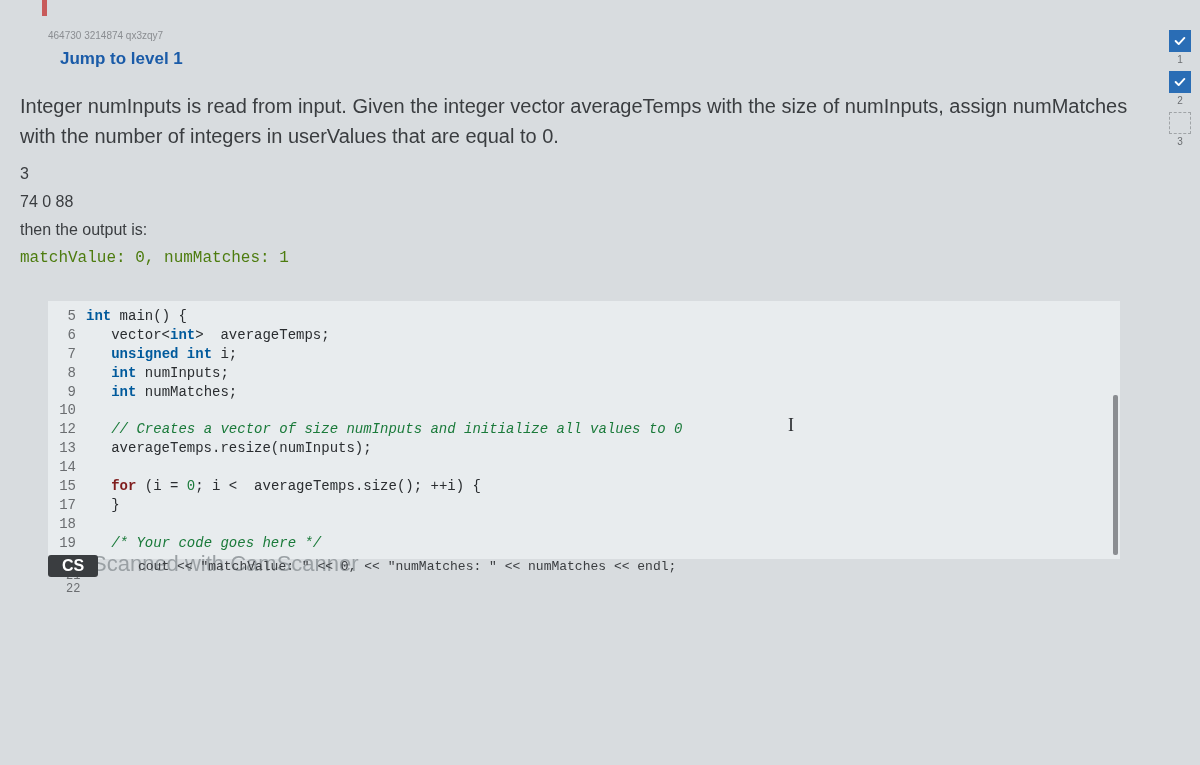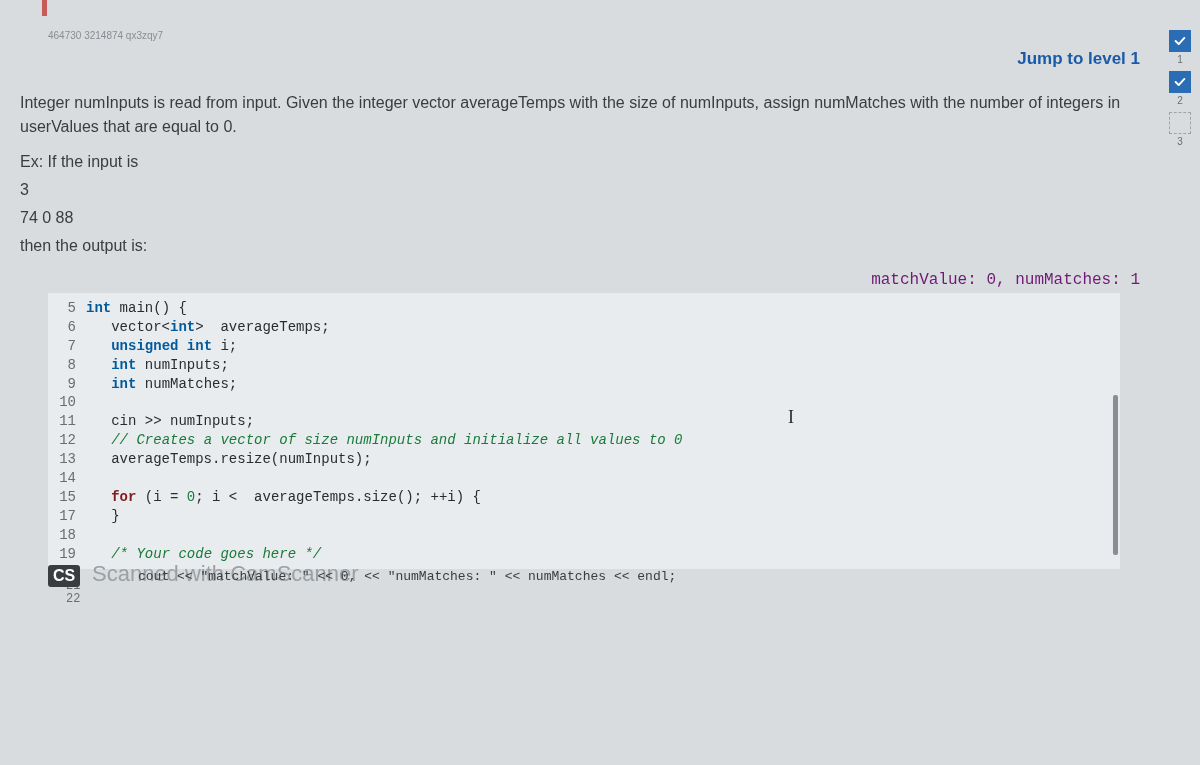--- a/index.html
+++ b/index.html
@@ -34,49 +34,47 @@
       margin-left: 28px;
       margin-bottom: 8px;
     }
     .jump-link {
       color: #1a5ba8;
       font-weight: bold;
       font-size: 17px;
       margin-left: 40px;
       margin-bottom: 22px;
       display: block;
-      text-align: right;
     }
     .question-text {
-      font-size: 16px;
+      font-size: 20px;
       color: #3a3d40;
       line-height: 1.5;
       margin-bottom: 14px;
     }
     .ex-label {
       font-size: 16px;
       color: #3a3d40;
       margin-bottom: 10px;
     }
     .example-value {
       font-size: 16px;
       color: #3a3d40;
       margin-bottom: 10px;
     }
     .output-label {
       font-size: 16px;
       color: #3a3d40;
-      margin-bottom: 16px;
+      margin-bottom: 10px;
     }
     .mono-output {
       font-family: 'Courier New', monospace;
       font-size: 16px;
-      color: #701a75;
-      margin-bottom: 4px;
-      text-align: right;
+      color: #4d7c0f;
+      margin-bottom: 34px;
     }
     .code-block {
       background: #e8ecee;
       padding: 6px 0;
       margin-left: 28px;
       margin-right: 20px;
       font-family: 'Courier New', monospace;
       font-size: 14px;
       position: relative;
     }
@@ -114,21 +112,21 @@
       height: 32px;
     }
     .cs-badge {
       position: absolute;
       left: 0;
       top: 2px;
       background: #3a3d40;
       color: #fff;
       font-weight: bold;
       font-size: 16px;
-      padding: 2px 5px;
+      padding: 2px 14px;
       border-radius: 3px;
       z-index: 2;
     }
     .watermark-text {
       position: absolute;
       left: 44px;
       top: -2px;
       font-size: 22px;
       color: #9aa0a4;
       font-weight: 500;
@@ -217,21 +215,20 @@
 </head>
 <body>
 
 <div class="main-content">
   <div class="top-marker"></div>
   <div class="doc-id">464730 3214874 qx3zqy7</div>
   <a class="jump-link">Jump to level 1</a>
 
   <p class="question-text">Integer numInputs is read from input. Given the integer vector averageTemps with the size of numInputs, assign numMatches with the number of integers in userValues that are equal to 0.</p>
 
-  <p class="ex-label">Ex: If the input is</p>
   <p class="example-value">3</p>
   <p class="example-value">74 0 88</p>
   <p class="output-label">then the output is:</p>
   <p class="mono-output">matchValue: 0, numMatches: 1</p>
 
   <div class="code-block">
     <div class="code-line">
         <span class="line-num">5</span>
         <span class="line-content"><span class="type">int</span> main() {</span>
       </div>
@@ -247,24 +244,20 @@
         <span class="line-num">8</span>
         <span class="line-content">   <span class="type">int</span> numInputs;</span>
       </div>
     <div class="code-line">
         <span class="line-num">9</span>
         <span class="line-content">   <span class="type">int</span> numMatches;</span>
       </div>
     <div class="code-line">
         <span class="line-num">10</span>
         <span class="line-content"></span>
-      </div>
-    <div class="code-line">
-        <span class="line-num">11</span>
-        <span class="line-content">   cin &gt;&gt; numInputs;</span>
       </div>
     <div class="code-line">
         <span class="line-num">12</span>
         <span class="line-content">   <span class="comment">// Creates a vector of size numInputs and initialize all values to 0</span></span>
       </div>
     <div class="code-line">
         <span class="line-num">13</span>
         <span class="line-content">   averageTemps.resize(numInputs);</span>
       </div>
     <div class="code-line">

